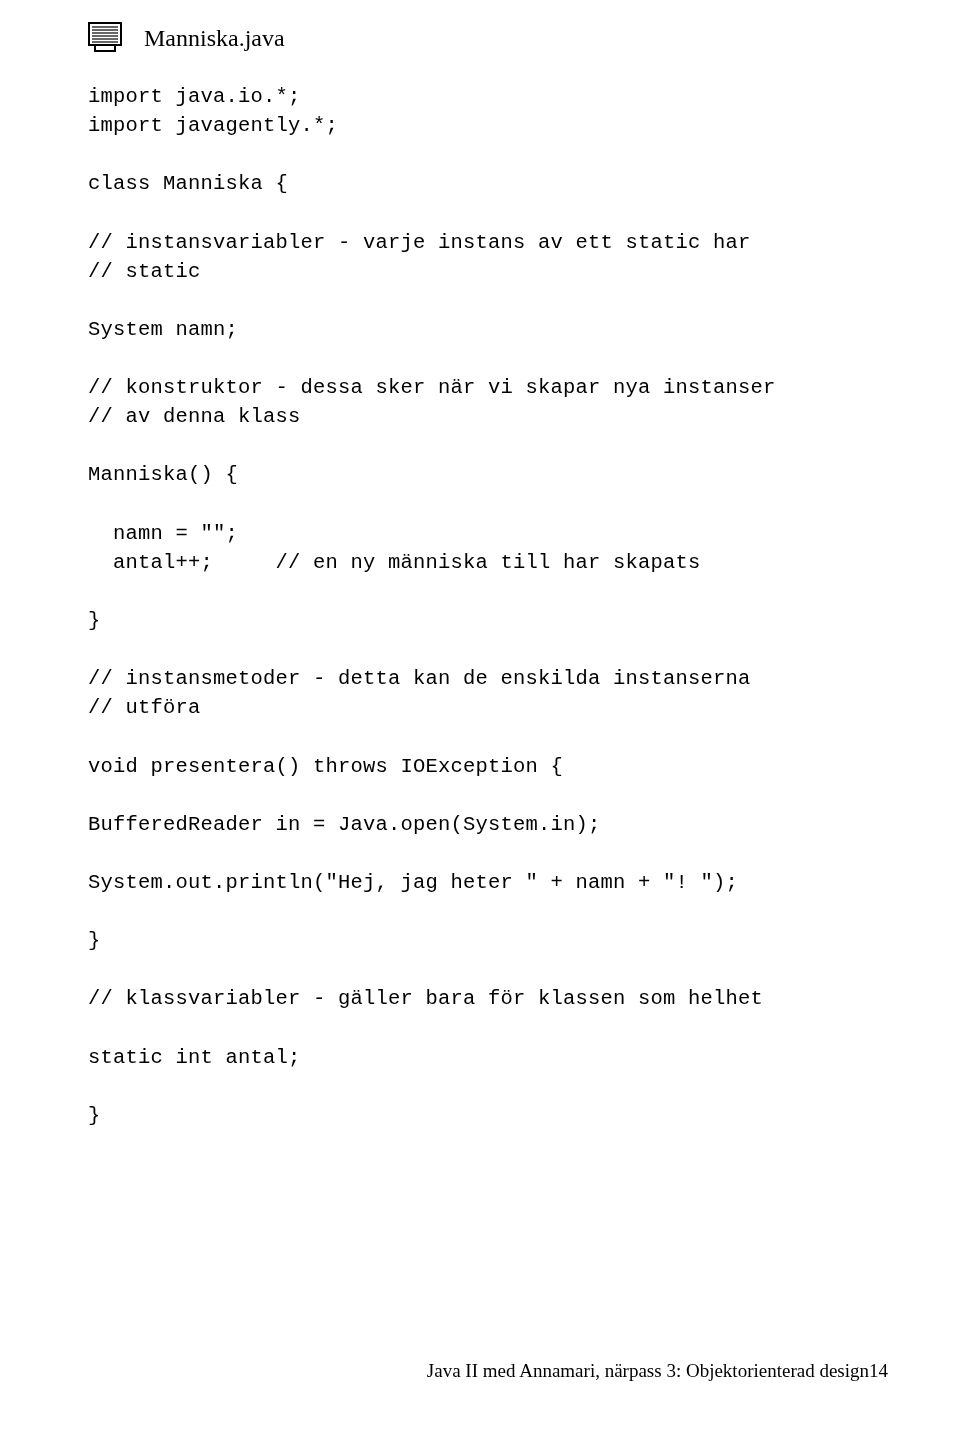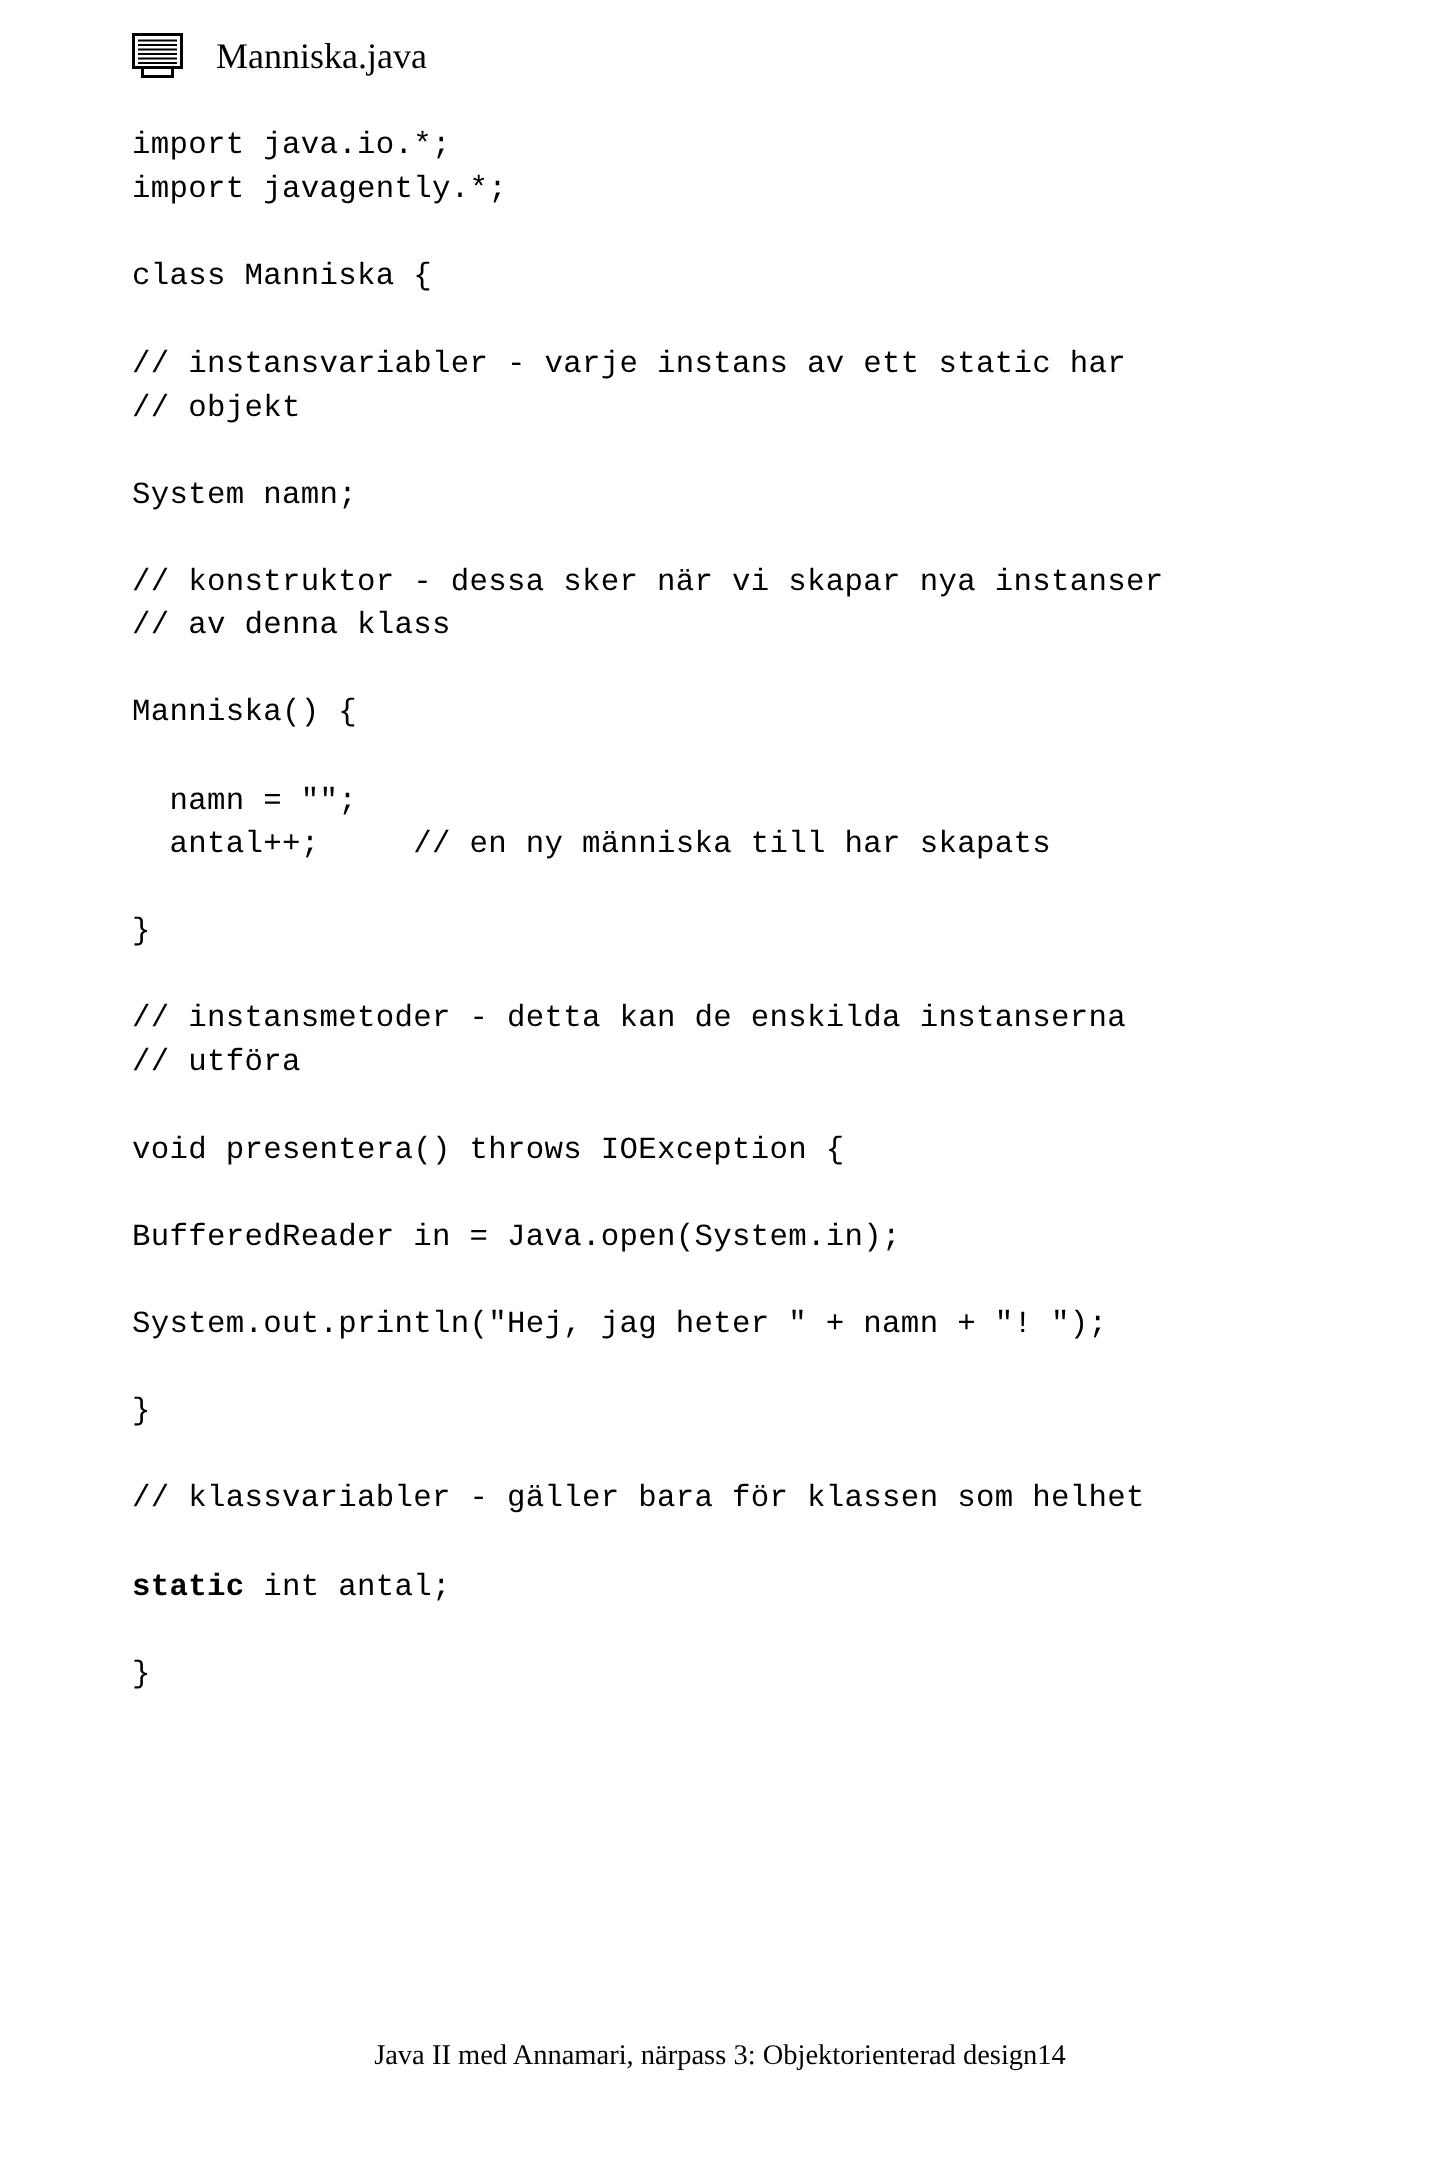--- a/index.html
+++ b/index.html
@@ -30,30 +30,30 @@
     padding-top: 2px;
   }
   .code-block {
     font-family: "Courier New", Courier, monospace;
     font-size: 20.5px;
     line-height: 1.42;
     white-space: pre;
     letter-spacing: 0.2px;
   }
   .code-block .kw {
-    font-weight: bold;
+    font-weight: normal;
     margin-top: 44px;
   }
   .footer {
     position: absolute;
     bottom: 58px;
     left: 88px;
-    right: 88px;
+    right: 72px;
     display: flex;
-    justify-content: center;
+    justify-content: flex-end;
     font-family: "Times New Roman", Times, serif;
     font-size: 19px;
   }
 </style>
 </head>
 <body>
 
 <div class="page">
 
   <div class="heading-row">
@@ -71,21 +71,21 @@
     </span>
     <span class="heading-text">Manniska.java</span>
   </div>
 
   <div class="code-block"><span>import java.io.*;</span>
 <span>import javagently.*;</span>
 
 <span>class Manniska {</span>
 
 <span>// instansvariabler - varje instans av ett static har</span>
-<span>// objekt</span>
+<span>// static</span>
 
 <span>System namn;</span>
 
 <span>// konstruktor - dessa sker när vi skapar nya instanser</span>
 <span>// av denna klass</span>
 
 <span>Manniska() {</span>
 
 <span>  namn = "";</span>
 <span>  antal++;     // en ny människa till har skapats</span>

